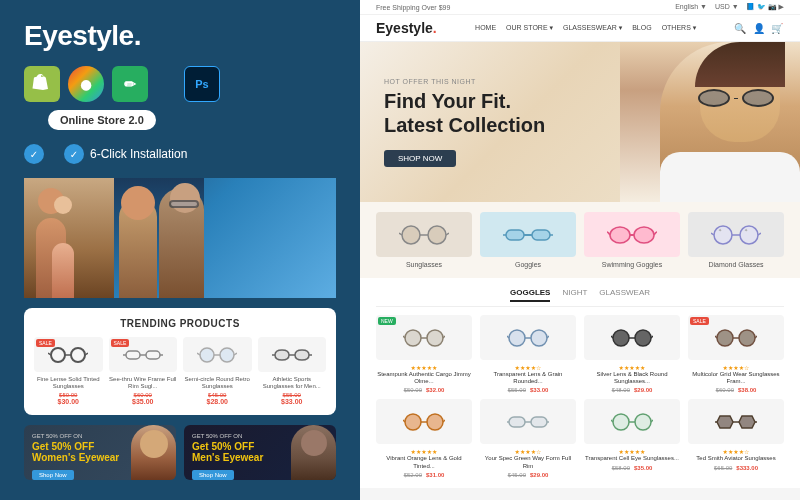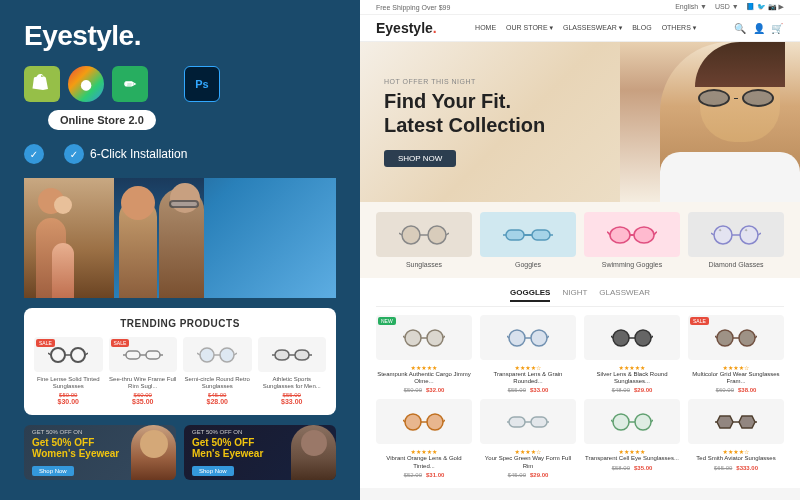--- a/index.html
+++ b/index.html
@@ -226,21 +226,21 @@
       grid-template-columns: 1fr 1fr;
       gap: 8px;
     }
 
     .offer-banner {
       border-radius: 6px;
       height: 55px;
       position: relative;
       overflow: hidden;
       display: flex;
-      align-items: center;
+      align-items: flex-start;
       padding: 8px;
     }
     .offer-banner-1 { background: linear-gradient(135deg, #2c3e50, #34495e); }
     .offer-banner-2 { background: linear-gradient(135deg, #1a1a2e, #16213e); }
 
     .offer-text {
       color: #fff;
     }
     .offer-small { font-size: 6px; color: #ccc; margin-bottom: 2px; }
     .offer-big { font-size: 10px; font-weight: 700; color: #f1c40f; }

